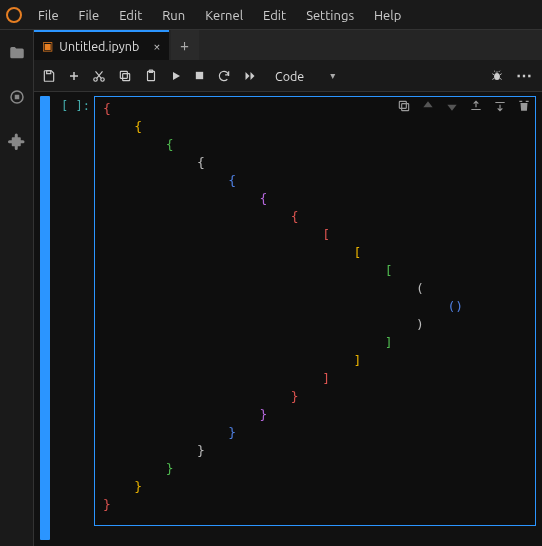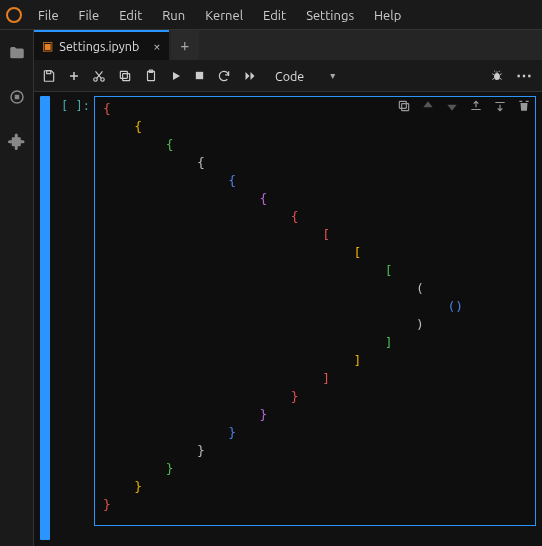--- a/index.html
+++ b/index.html
@@ -76,21 +76,21 @@
             <path d="M20 11h-3V8a1 1 0 00-1-1h-3V4a2 2 0 10-4 0v3H6a1 1 0 00-1 1v3H2a2 2 0 100 4h3v3a1 1 0 001 1h3v3a2 2 0 104 0v-3h3a1 1 0 001-1v-3h3a2 2 0 100-4z"></path>
           </svg>
       </div>
     </div>
 
     <div class="main">
 
       <div class="tabbar">
         <div class="tab">
           <span class="nb-icon">▣</span>
-          <span>Settings.ipynb</span>
+          <span>Untitled.ipynb</span>
           <span class="close">×</span>
         </div>
         <div class="newtab">+</div>
       </div>
 
       <div class="toolbar">
         <span class="tb-btn">
             <svg width="14" height="14" viewBox="0 0 24 24" fill="none" stroke="#ccc" stroke-width="2">
               <path d="M5 3h11l4 4v13a1 1 0 01-1 1H5a1 1 0 01-1-1V4a1 1 0 011-1z"></path>
               <rect x="8" y="3" width="7" height="5"></rect>

